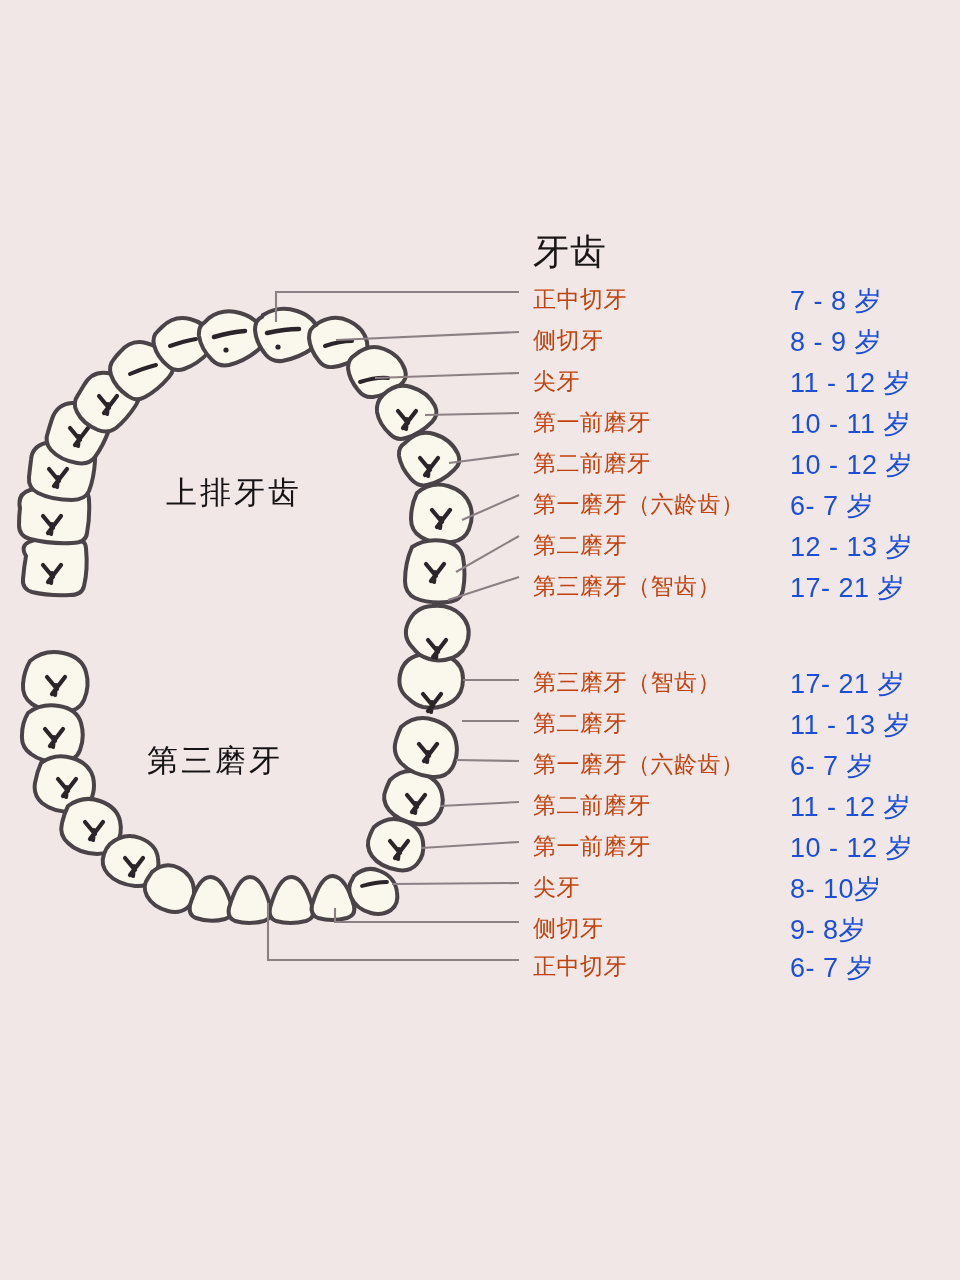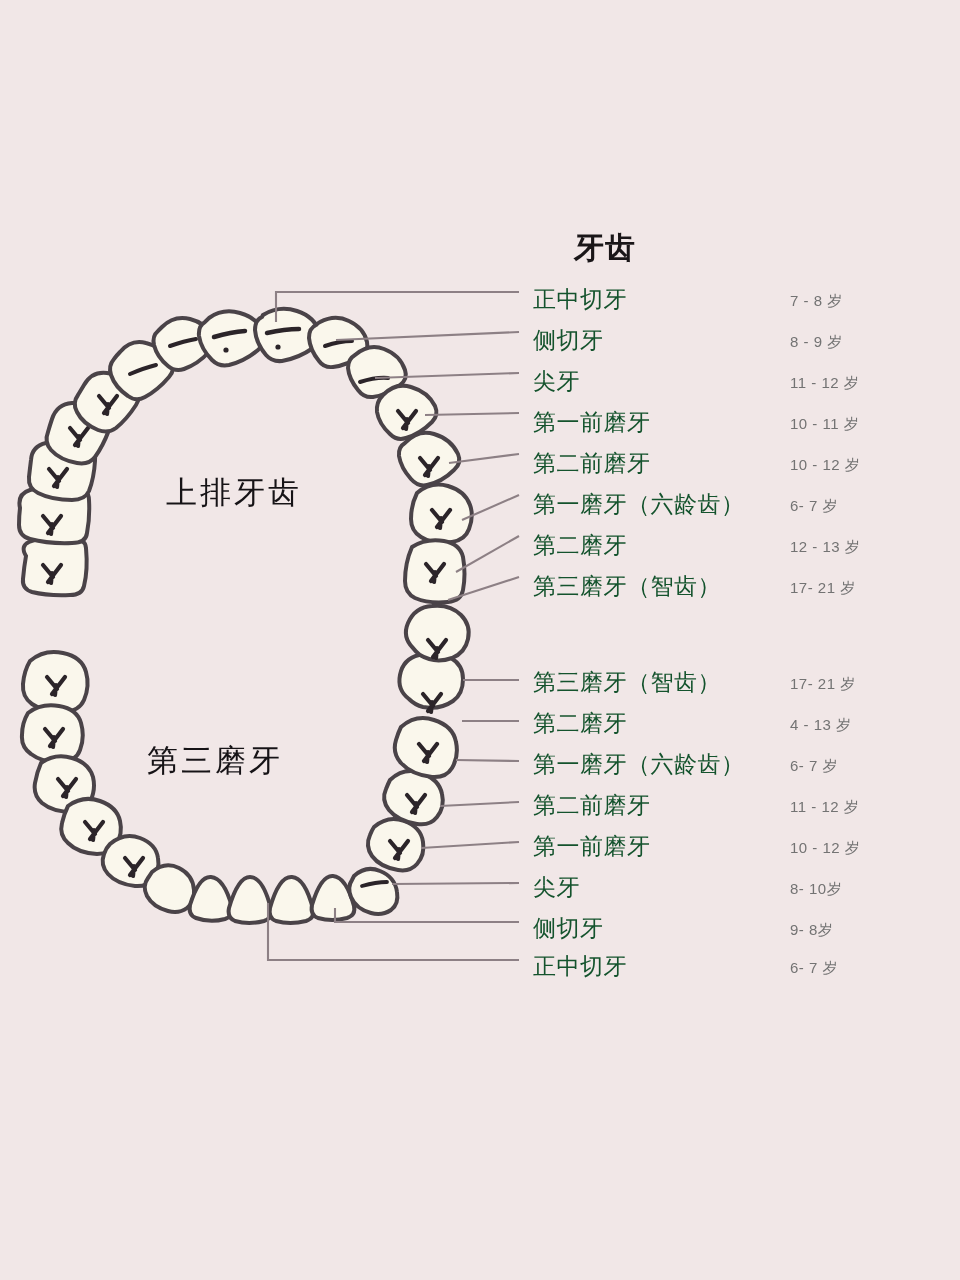--- a/index.html
+++ b/index.html
@@ -8,26 +8,25 @@
     background:#f1e7e7;
     font-family:"Liberation Sans","DejaVu Sans",sans-serif;
     overflow:hidden;
     position:relative;
   }
   #stage{position:absolute;inset:0;}
   svg.arch{position:absolute;left:0;top:0;width:960px;height:1280px;}
 
   .col-head{
     position:absolute;
-    font-size:30px;
-    font-weight:bold;
+    font-size:36px;
+    font-weight:normal;
     color:#1a1618;
     letter-spacing:1px;
     white-space:nowrap;
-    margin-left:41px;
   }
   #head-tooth{left:533px;top:228px;}
   #head-time{left:785px;top:228px;}
 
   .arch-title{
     position:absolute;
     font-size:31px;
     font-weight:normal;
     color:#161316;
     letter-spacing:3px;
@@ -39,28 +38,28 @@
   .row{
     position:absolute;
     height:34px;
     display:flex;
     align-items:center;
     white-space:nowrap;
   }
   .row .name{
     position:absolute;left:0;top:0;
     font-size:23px;
-    color:#14532d;
+    color:#c2410c;
     letter-spacing:0.5px;
     text-align:right;
   }
   .row .age{
     position:absolute;
-    font-size:15px;
-    color:#737373;
+    font-size:27px;
+    color:#1d4ed8;
     letter-spacing:0.5px;
   }
   .upper-row{left:533px;}
   .upper-row .age{left:257px;}
   .lower-row{left:533px;}
   .lower-row .age{left:257px;}
 </style>
 </head>
 <body>
 
@@ -291,21 +290,21 @@
     <span class="name">第三磨牙（智齿）</span>
     <span class="age">17- 21 岁</span>
   </div>
 
   <div class="row lower-row" style="top:667px">
     <span class="name">第三磨牙（智齿）</span>
     <span class="age">17- 21 岁</span>
   </div>
   <div class="row lower-row" style="top:708px">
     <span class="name">第二磨牙</span>
-    <span class="age">4 - 13 岁</span>
+    <span class="age">11 - 13 岁</span>
   </div>
   <div class="row lower-row" style="top:749px">
     <span class="name">第一磨牙（六龄齿）</span>
     <span class="age">6- 7 岁</span>
   </div>
   <div class="row lower-row" style="top:790px">
     <span class="name">第二前磨牙</span>
     <span class="age">11 - 12 岁</span>
   </div>
   <div class="row lower-row" style="top:831px">

